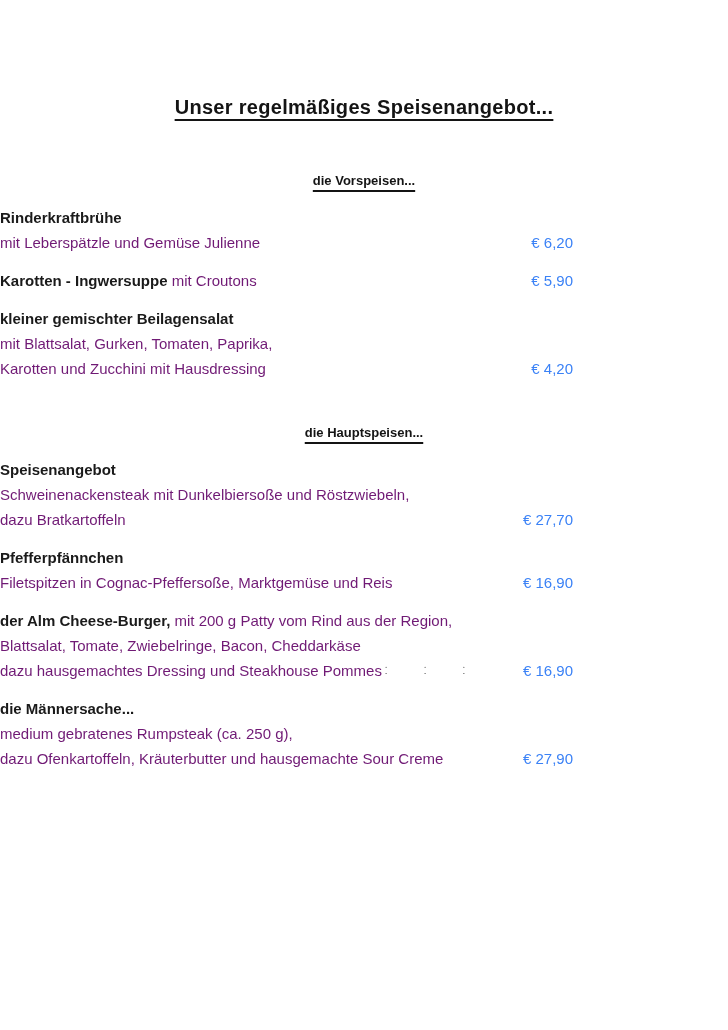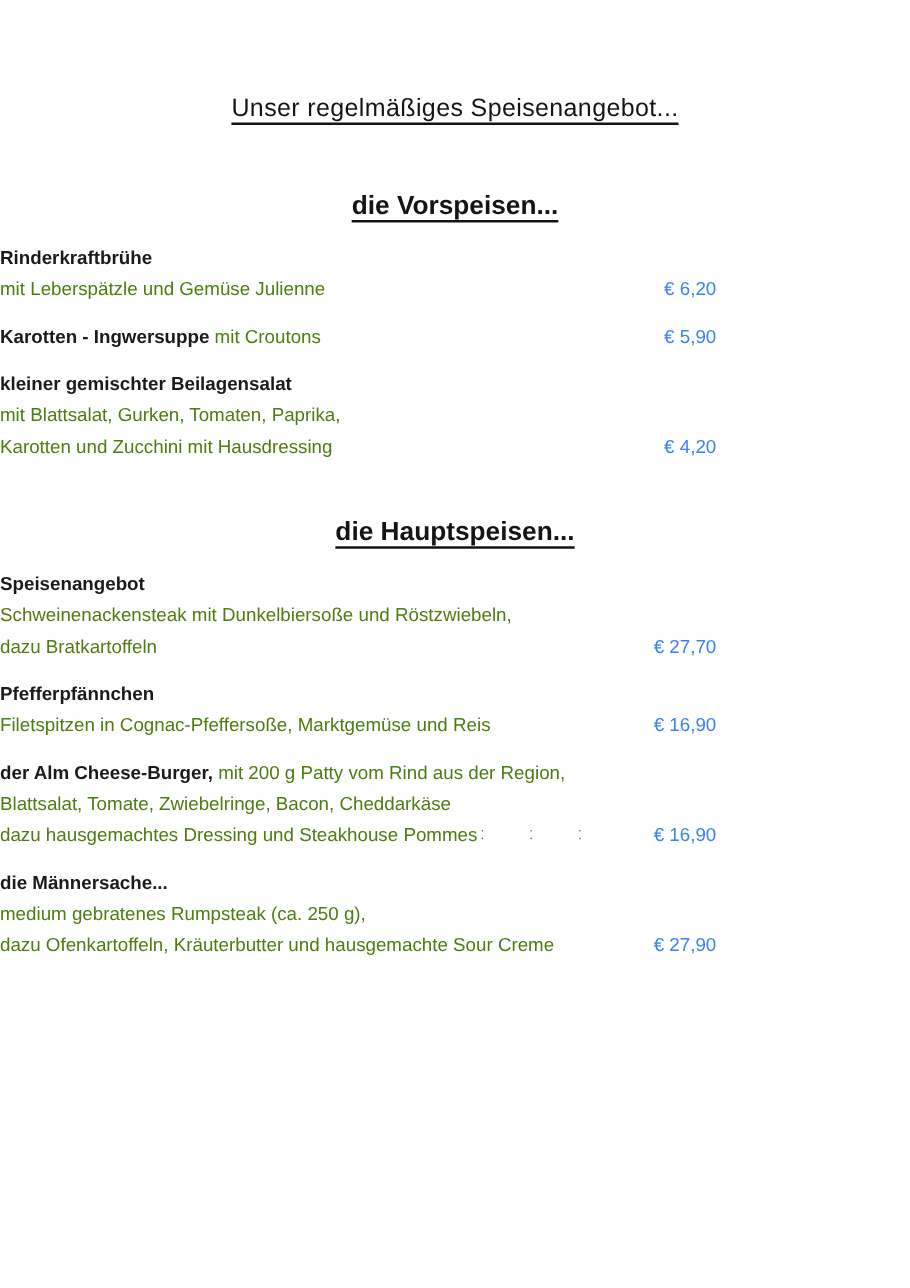--- a/index.html
+++ b/index.html
@@ -11,57 +11,57 @@
     color: #454545;
   }
   .page {
     position: relative;
     width: 728px;
     height: 1030px;
     overflow: hidden;
     background: #ffffff;
   }
   .menu-title {
-    padding-top: 76px;
+    padding-top: 96px;
     text-align: center;
     font-size: 20px;
-    font-weight: normal;
+    font-weight: bold;
     letter-spacing: 0.3px;
     color: #141414;
     border-radius: 10px;
   }
   .menu-title .underlined,
   .section-heading .underlined {
     text-decoration: underline;
     text-underline-offset: 5px;
     text-decoration-thickness: 1.5px;
   }
   .section-heading {
     text-align: center;
-    font-size: 21px;
+    font-size: 13px;
     font-weight: bold;
     color: #141414;
   }
   .starters-heading { margin-top: 54px; }
   .mains-heading { margin-top: 44px; }
   .items {
     width: 573px;
     margin-top: 17px;
   }
   .item { margin-bottom: 13px; }
   .line {
     font-size: 15px;
     line-height: 25px;
   }
   .with-price { display: flex; }
   .bold {
     font-weight: bold;
     color: #1a1a1a;
   }
-  .desc { color: #4d7c0f; text-align: center; }
+  .desc { color: #701a75; text-align: center; }
   .price {
     margin-left: auto;
     color: #3b82f6;
     white-space: nowrap;
     padding-left: 12px;
   }
   .tabmarks {
     font-size: 10px;
     color: #5a5a5a;
     word-spacing: 34px;

